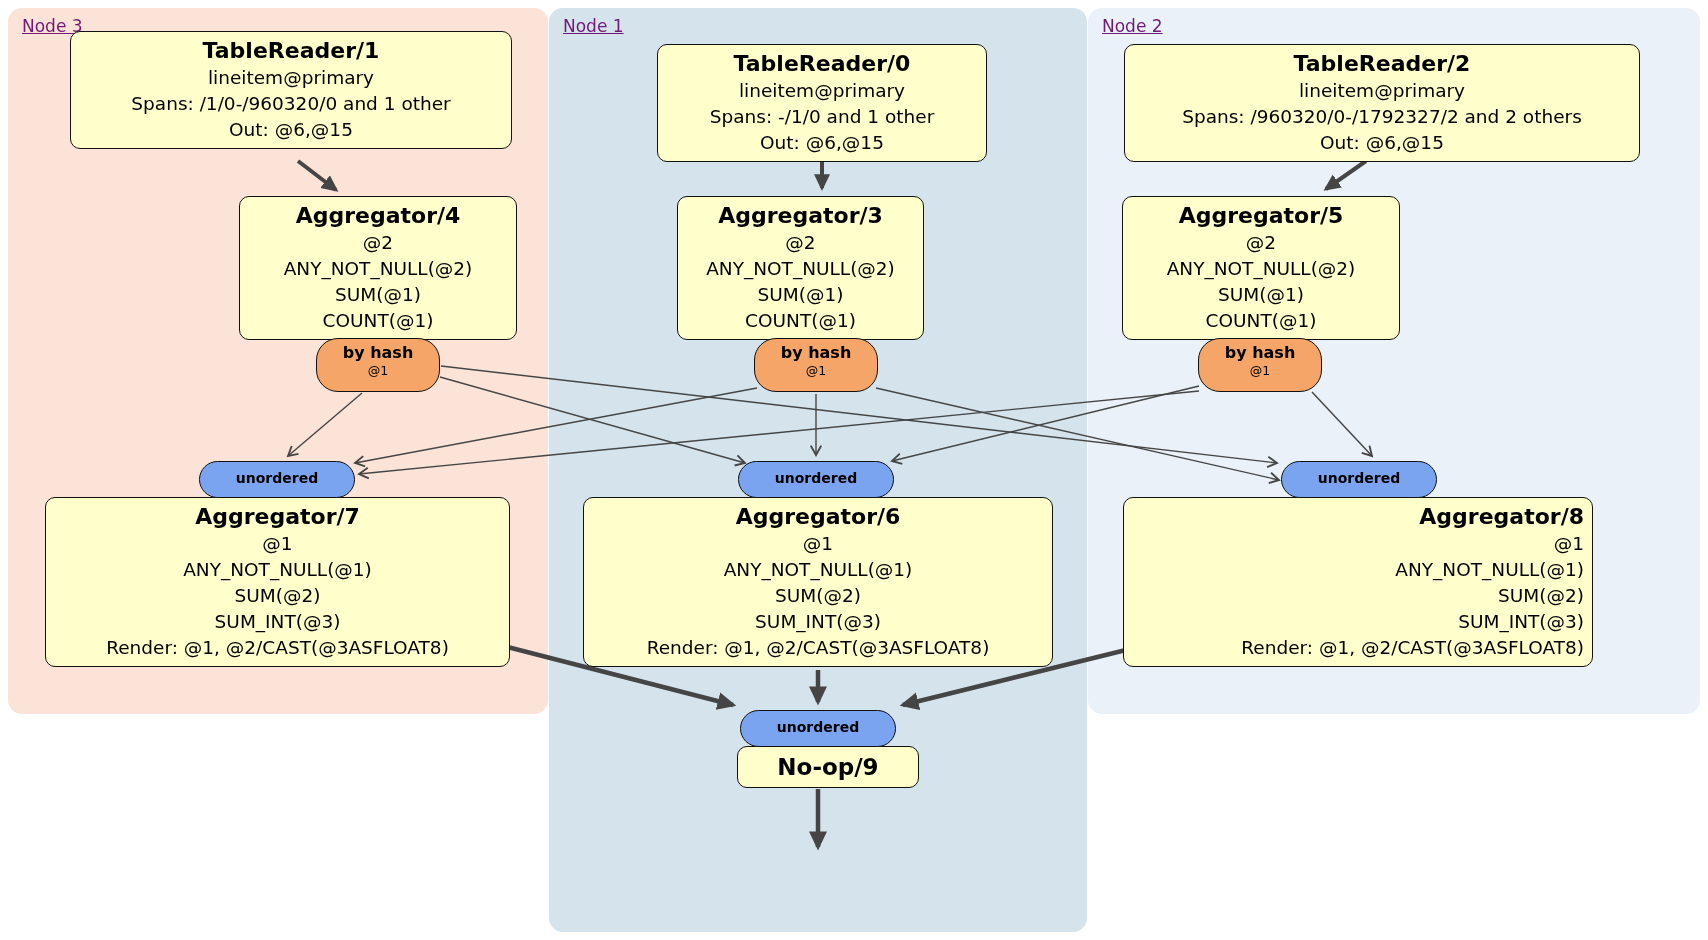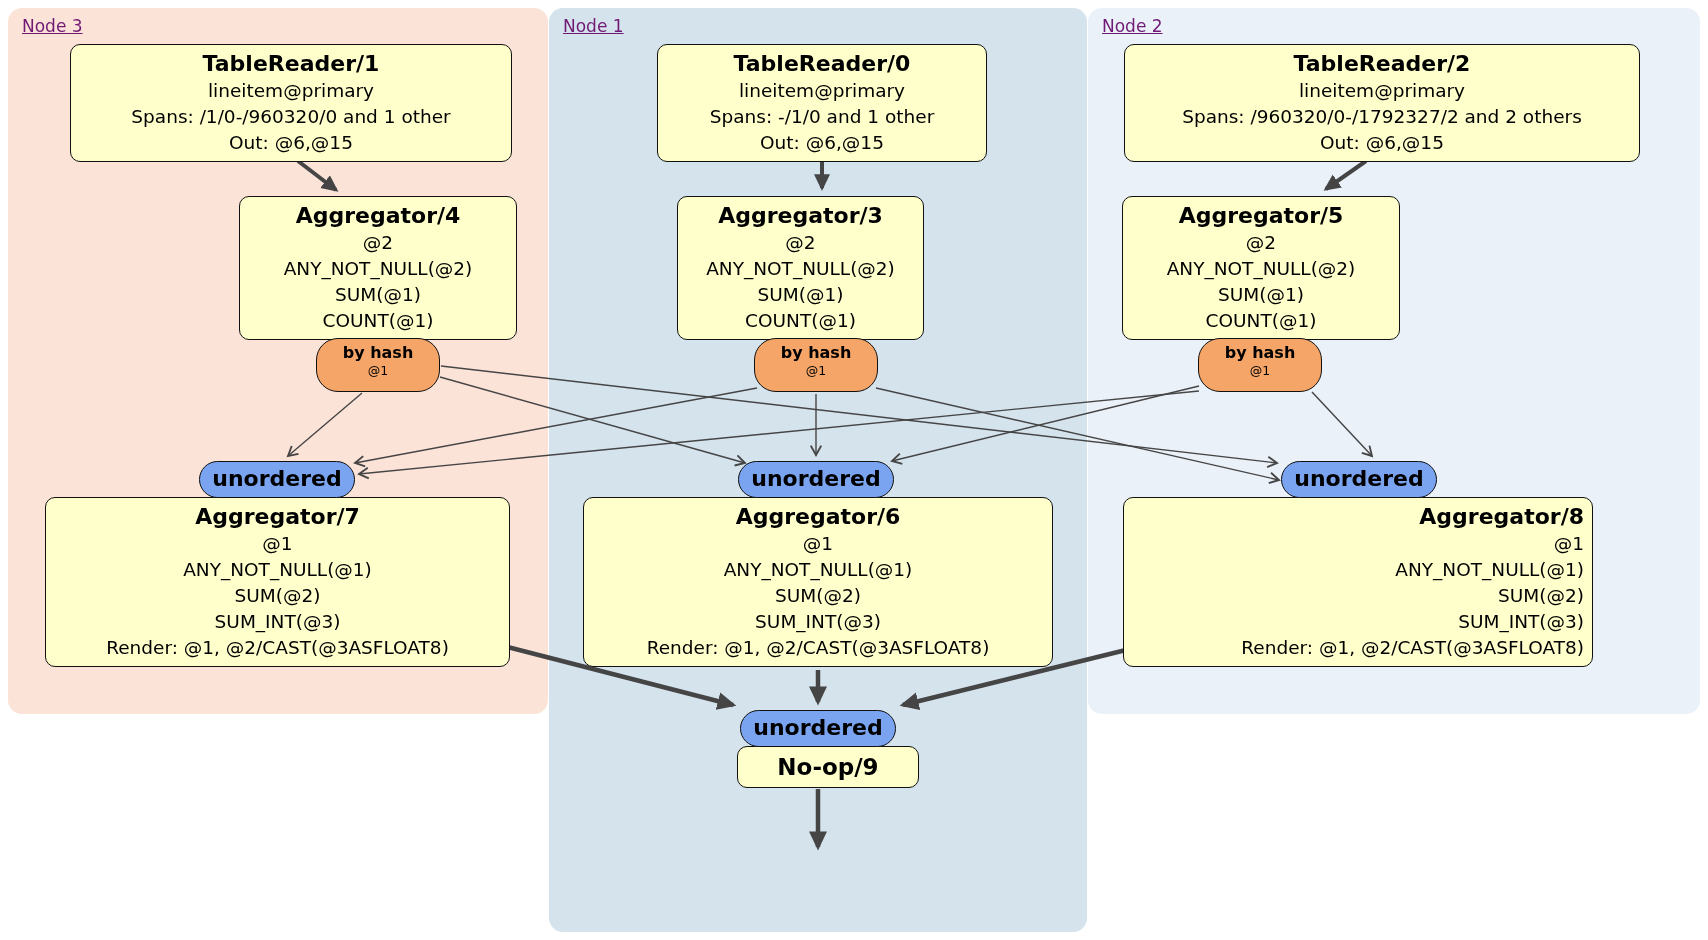--- a/index.html
+++ b/index.html
@@ -20,21 +20,21 @@
   .router{
     position:absolute;z-index:3;box-sizing:border-box;width:124px;height:54px;
     background:#f5a567;border:1.7px solid #111;border-radius:22px;
     text-align:center;padding-top:4px;
   }
   .router-label{font-weight:bold;font-size:16px;line-height:20px;}
   .router-key{font-size:12.5px;line-height:16px;}
   .stream{
     position:absolute;z-index:3;box-sizing:border-box;width:156px;height:37px;
     background:#7aa4ef;border:1.7px solid #111;border-radius:19px;
-    text-align:center;font-weight:bold;font-size:22px;line-height:33px;
+    text-align:center;font-weight:bold;font-size:14px;line-height:33px;
   }
   .sinkbox{
     position:absolute;z-index:2;box-sizing:border-box;
     background:#ffffcc;border:1.7px solid #111;border-radius:10px;
     text-align:center;font-weight:bold;font-size:23px;
   }
 </style>
 </head>
 <body>
 
@@ -74,21 +74,21 @@
     <line x1="1199" y1="386" x2="892" y2="461" stroke="#454545" stroke-width="1.4" marker-end="url(#athin)"></line>
     <line x1="1312" y1="392" x2="1372" y2="456" stroke="#454545" stroke-width="1.4" marker-end="url(#athin)"></line>
 
     <line x1="500" y1="645" x2="733" y2="705" stroke="#454545" stroke-width="4.5" marker-end="url(#athick)"></line>
     <line x1="818" y1="670" x2="818" y2="702" stroke="#454545" stroke-width="4.5" marker-end="url(#athick)"></line>
     <line x1="1130" y1="649" x2="903" y2="705" stroke="#454545" stroke-width="4.5" marker-end="url(#athick)"></line>
 
     <line x1="818" y1="789" x2="818" y2="847" stroke="#454545" stroke-width="4.5" marker-end="url(#athick)"></line>
   </svg>
 
-  <div class="pbox" style="left:70px;top:44px;width:442px;">
+  <div class="pbox" style="left:70px;top:31px;width:442px;">
     <div class="ptitle">TableReader/1</div>
     <div class="pline">lineitem@primary</div>
     <div class="pline">Spans: /1/0-/960320/0 and 1 other</div>
     <div class="pline">Out: @6,@15</div>
   </div>
   <div class="pbox" style="left:239px;top:196px;width:278px;">
     <div class="ptitle">Aggregator/4</div>
     <div class="pline">@2</div>
     <div class="pline">ANY_NOT_NULL(@2)</div>
     <div class="pline">SUM(@1)</div>

